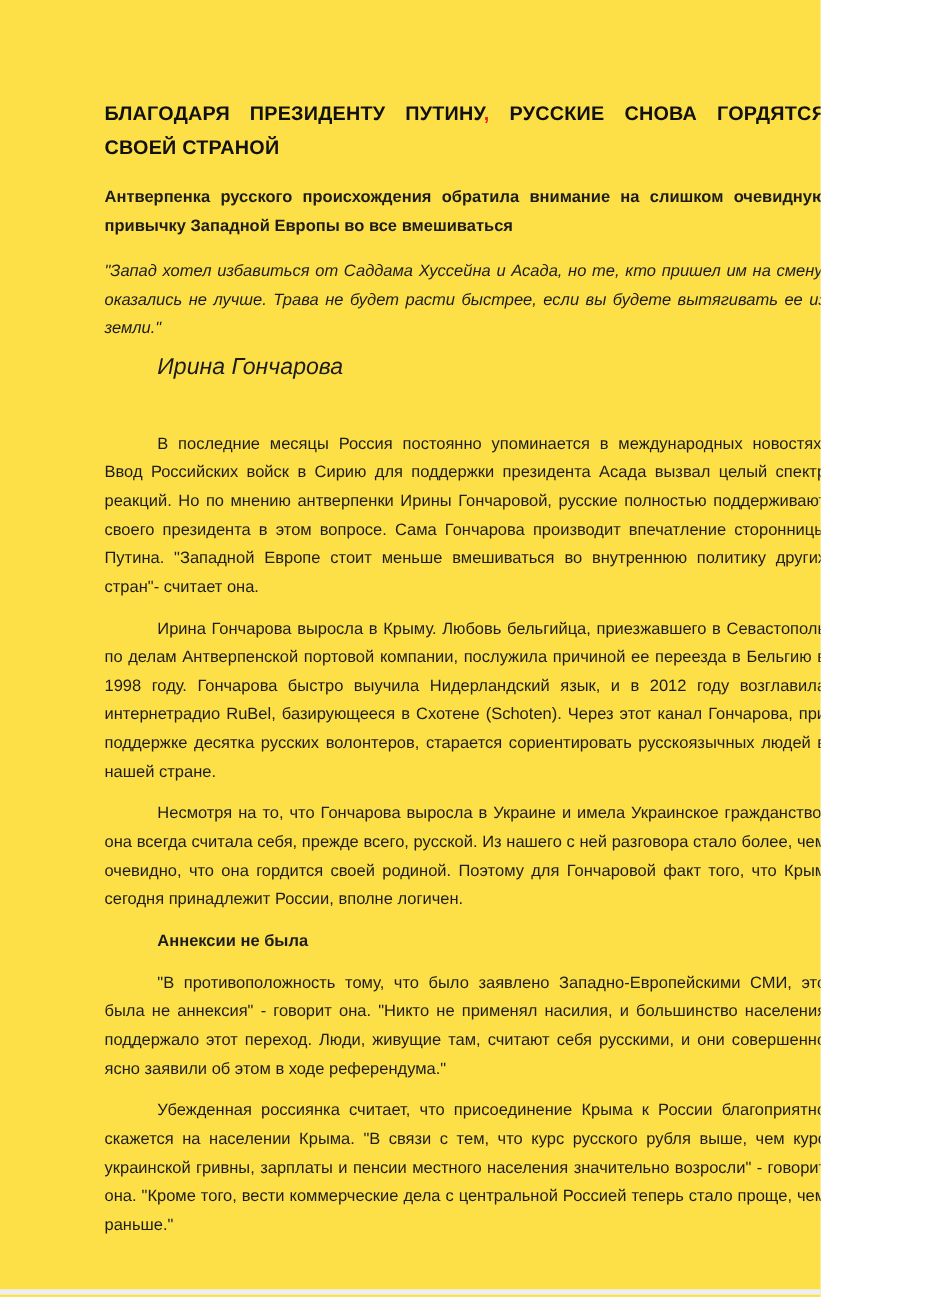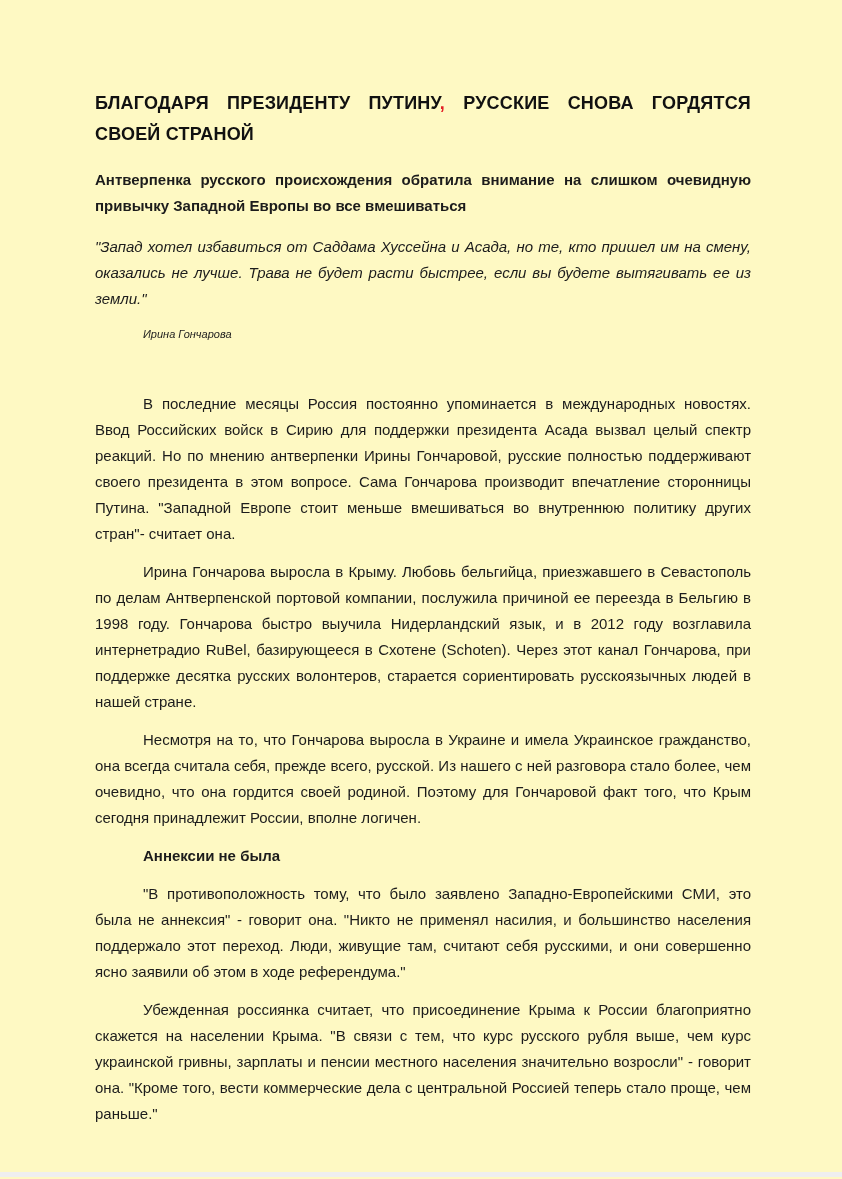--- a/index.html
+++ b/index.html
@@ -1,20 +1,20 @@
 <!DOCTYPE html>
 <html><head>
 <meta charset="utf-8">
 <style>
   html, body { margin: 0; padding: 0; background: #ffffff; }
   .page {
     position: relative;
-    width: 842px;
+    width: 746px;
     height: 1179px;
-    background: #fef9c3;
+    background: #fde047;
     overflow: hidden;
     font-family: "Liberation Sans", sans-serif;
     color: #1c1c1c;
   }
   .content {
     position: absolute;
     left: 95px;
     top: 88px;
     width: 656px;
   }
@@ -44,21 +44,21 @@
   }
   .pull-quote {
     margin: 0 0 9px 0;
     font-size: 15px;
     line-height: 26px;
     font-style: italic;
     text-align: justify;
   }
   .attribution {
     margin: 0 0 0 48px;
-    font-size: 11px;
+    font-size: 21px;
     line-height: 26px;
     font-style: italic;
   }
   .body-block { margin-top: 44px; }
   p.para {
     margin: 0 0 12px 0;
     font-size: 15px;
     line-height: 26px;
     text-align: justify;
     text-indent: 48px;

